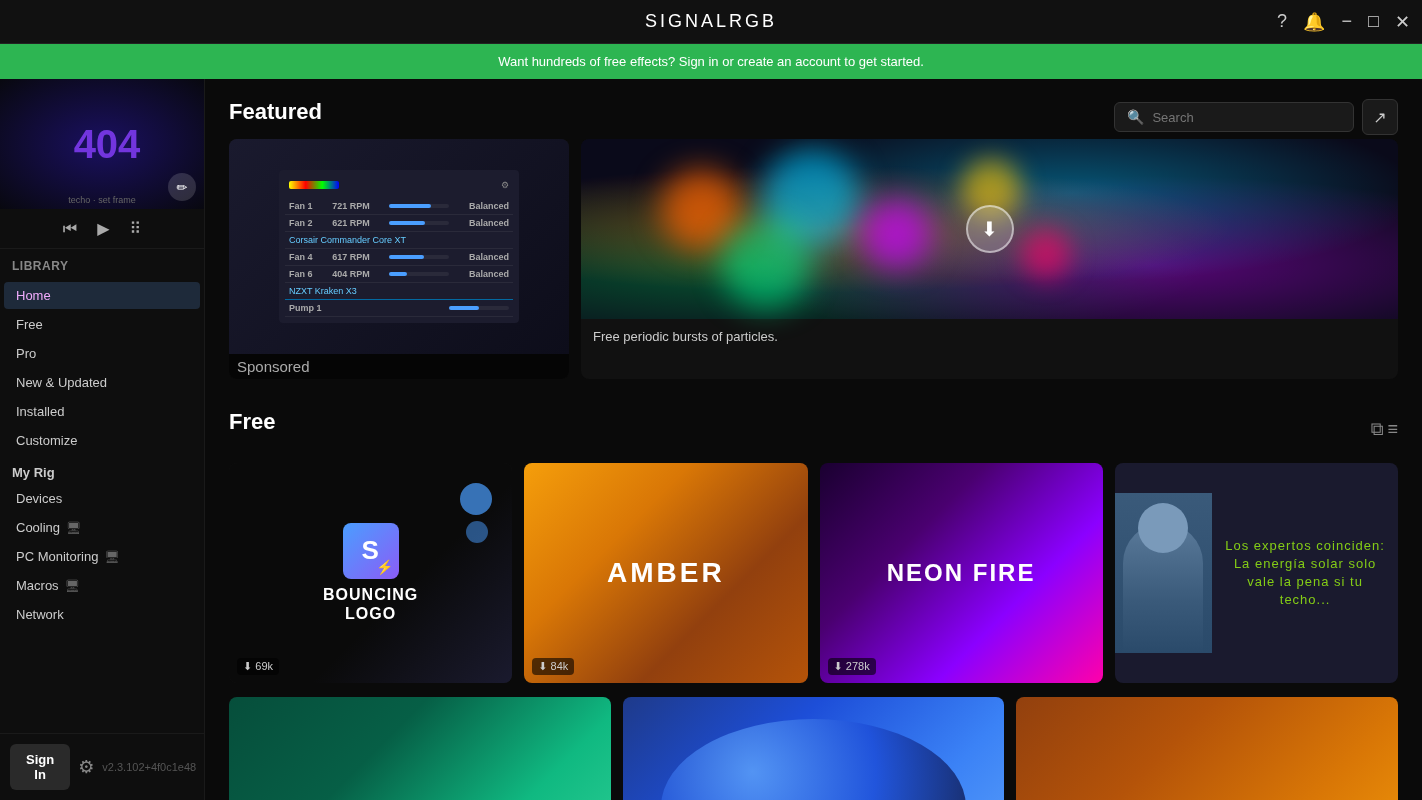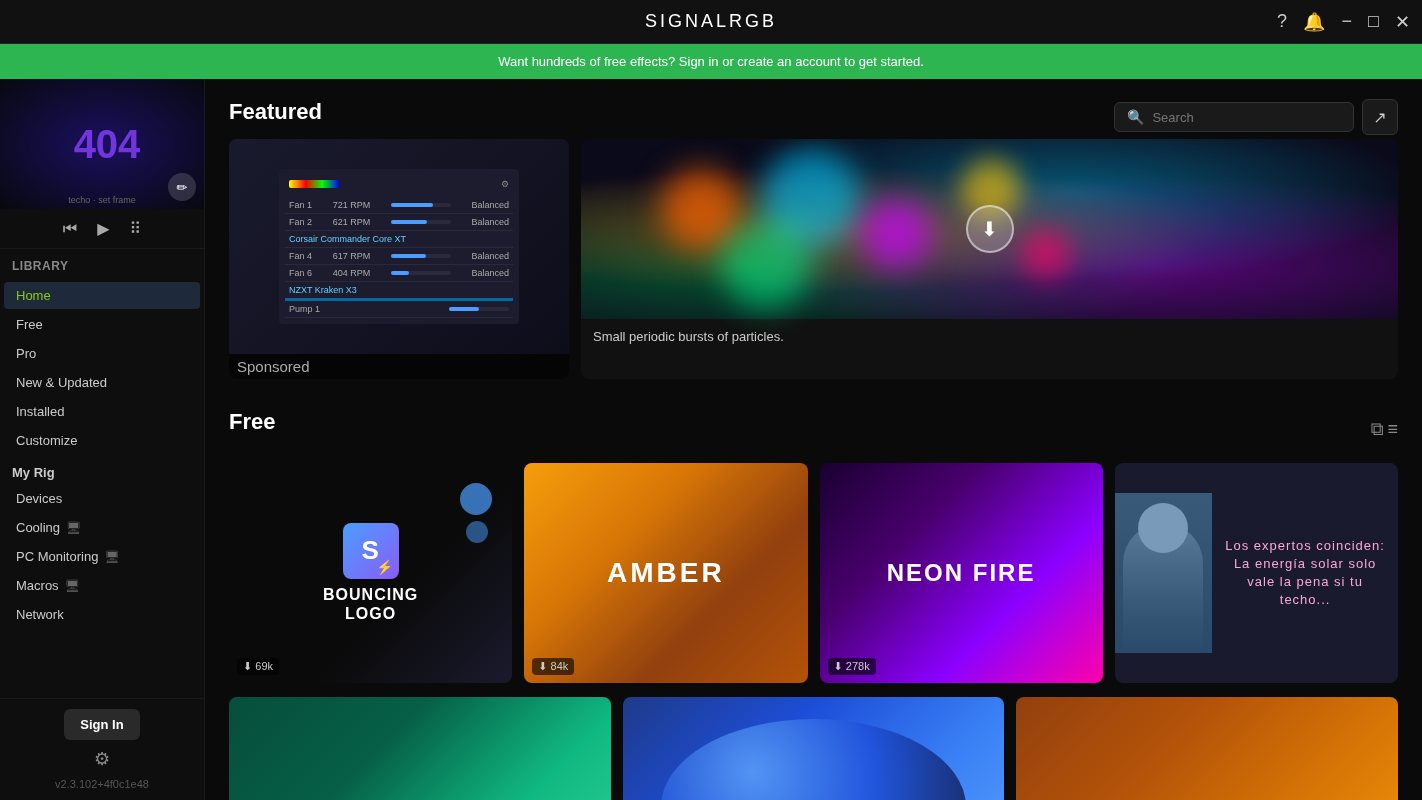--- a/index.html
+++ b/index.html
@@ -134,21 +134,21 @@
       align-items: center;
       padding: 6px 12px;
       font-size: 13px;
       color: #ccc;
       cursor: pointer;
       border-radius: 4px;
       margin: 1px 4px;
     }
     .sidebar-item.active {
       background: #1e2a3a;
-      color: #84cc16;
+      color: #f0abfc;
     }
     .sidebar-item .item-icon {
       margin-left: 6px;
       font-size: 12px;
       color: #666;
     }
 
     .sidebar-section-header {
       padding: 10px 12px 4px;
       font-size: 13px;
@@ -156,21 +156,20 @@
       color: #ccc;
     }
 
     .sidebar-bottom {
       margin-top: auto;
       padding: 10px;
       border-top: 1px solid #1a1a1a;
       display: flex;
       align-items: center;
       gap: 8px;
-      flex-direction: column;
     }
     .sign-in-btn {
       background: #2a2a2a;
       color: #fff;
       border: none;
       padding: 8px 16px;
       border-radius: 6px;
       cursor: pointer;
       font-size: 13px;
       font-weight: 600;
@@ -242,20 +241,21 @@
       width: 240px;
       font-size: 9px;
     }
     .fan-row {
       display: flex;
       align-items: center;
       justify-content: space-between;
       padding: 3px 4px;
       border-bottom: 1px solid #2a2a3a;
       color: #aaa;
+      font-weight: bold;
     }
     .fan-bar {
       width: 60px;
       height: 4px;
       background: #2a2a3a;
       border-radius: 2px;
     }
     .fan-bar-fill {
       height: 100%;
       background: #4a9eff;
@@ -373,21 +373,21 @@
       width: 100%;
       height: 100%;
       background: linear-gradient(180deg, #3a5a7a 0%, #2a4a6a 100%);
       display: flex;
       align-items: flex-end;
       justify-content: center;
     }
     .ad-text {
       padding: 10px;
       font-size: 13px;
-      color: #f9a8d4;
+      color: #84cc16;
       line-height: 1.4;
       font-weight: 500;
     }
 
     .card-count {
       position: absolute;
       bottom: 8px;
       left: 8px;
       background: rgba(0,0,0,0.6);
       color: #ccc;
@@ -585,21 +585,21 @@
               <span>Balanced</span>
             </div>
             <div class="fan-row">
               <span>Fan 6</span>
                 <span>404 RPM</span>
               <div class="fan-bar">
                   <div class="fan-bar-fill" style="width:30%;"></div>
                 </div>
               <span>Balanced</span>
             </div>
-            <div style="padding:3px 4px; color:#6cf; font-size:9px; border-bottom:3px solid #0369a1;">NZXT Kraken X3</div>
+            <div style="padding:3px 4px; color:#6cf; font-size:9px; border-bottom:1px solid #0369a1;">NZXT Kraken X3</div>
             <div class="fan-row">
               <span>Pump 1</span>
               <div class="fan-bar">
                   <div class="fan-bar-fill" style="width:50%;"></div>
                 </div>
             </div>
           </div>
         </div>
         <div class="featured-sponsor-label">Sponsored</div>
       </div>
@@ -612,21 +612,21 @@
             <div style="position:absolute; width:100px; height:100px; border-radius:50%; background:rgba(0,200,255,0.6); top:10px; left:180px; filter:blur(15px);"></div>
             <div style="position:absolute; width:70px; height:70px; border-radius:50%; background:rgba(200,0,255,0.7); top:60px; left:280px; filter:blur(15px);"></div>
             <div style="position:absolute; width:90px; height:90px; border-radius:50%; background:rgba(0,255,150,0.5); top:80px; left:140px; filter:blur(15px);"></div>
             <div style="position:absolute; width:60px; height:60px; border-radius:50%; background:rgba(255,200,0,0.6); top:20px; left:380px; filter:blur(12px);"></div>
             <div style="position:absolute; width:50px; height:50px; border-radius:50%; background:rgba(255,0,100,0.6); top:90px; left:440px; filter:blur(12px);"></div>
             <div style="position:absolute; top:50%; left:50%; transform:translate(-50%,-50%);">
               <div class="download-btn">⬇</div>
             </div>
           </div>
         </div>
-        <div class="featured-main-desc">Small periodic bursts of particles.</div>
+        <div class="featured-main-desc">Free periodic bursts of particles.</div>
       </div>
     </div>
 
     <div class="free-section-header">
       <h2 class="section-title">Free</h2>
       <button class="filter-btn">
         <span>⧉</span>
         <span>≡</span>
       </button>
     </div>

